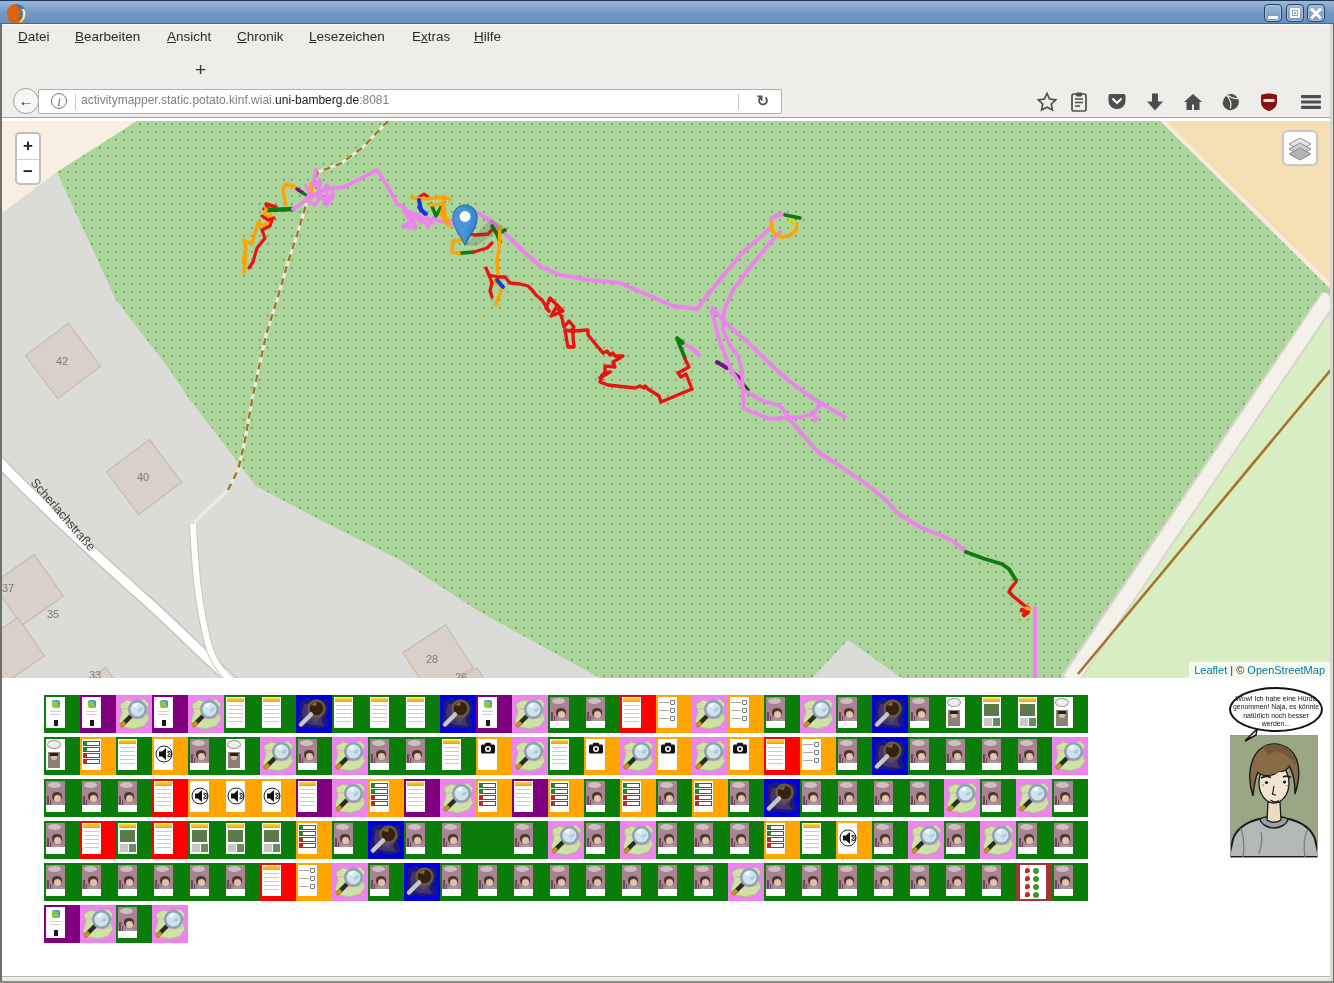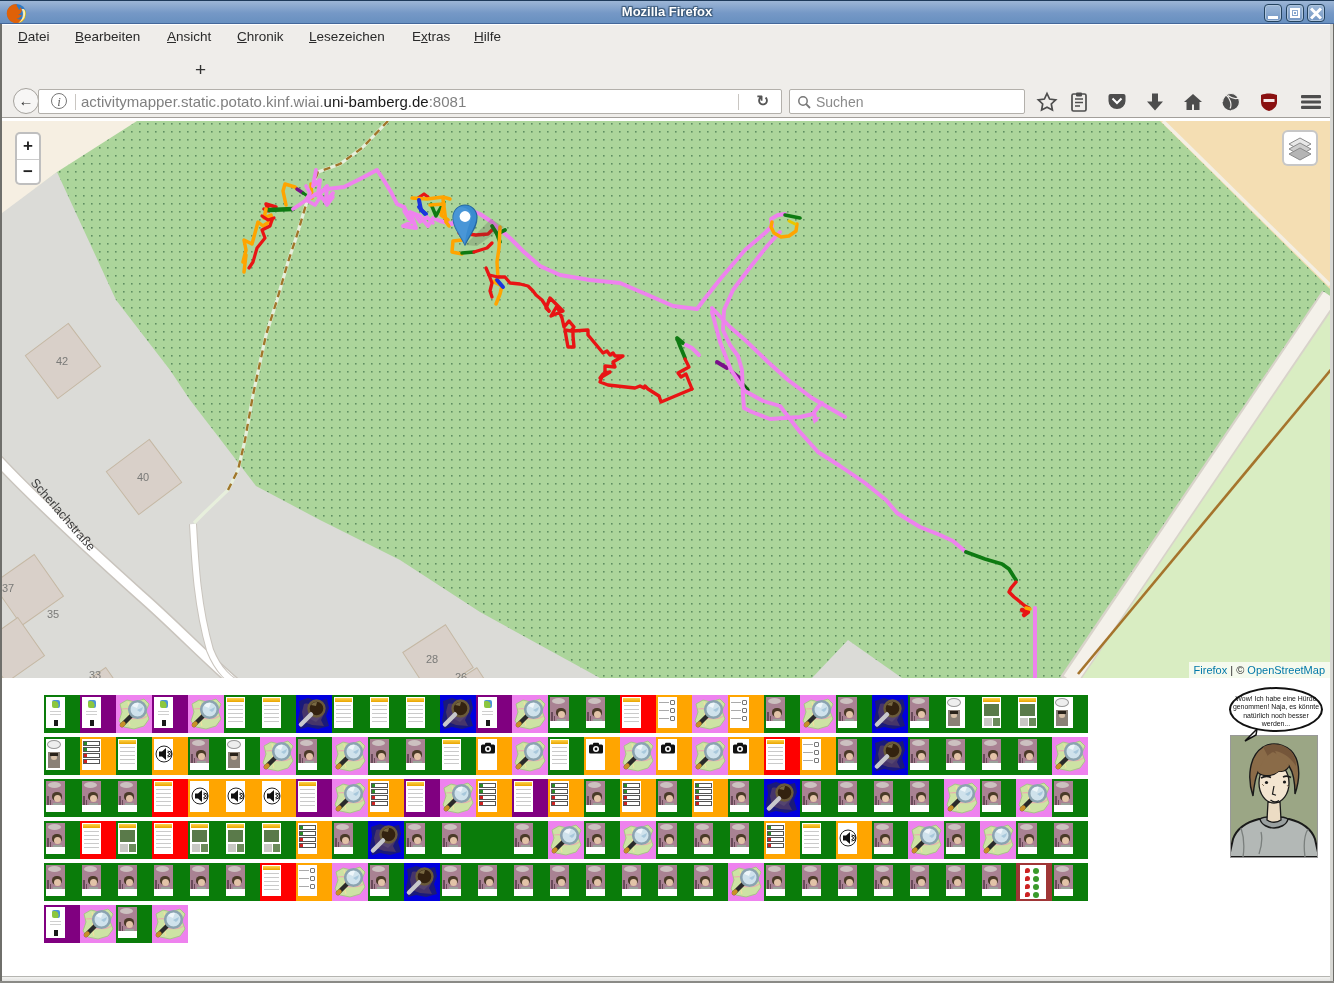--- a/index.html
+++ b/index.html
@@ -19,21 +19,21 @@
 #tab .txt{position:absolute;left:14px;top:8px;font-size:11.5px;color:#1a1a1a;}
 #tab .cl{position:absolute;right:9px;top:8px;font-size:11px;color:#555;font-weight:bold;}
 #newtab{position:absolute;left:193px;top:12px;font-size:19px;color:#333;font-weight:400;}
 #navbar{position:absolute;left:2px;top:85px;width:1328px;height:33px;background:#efedea;border-bottom:1px solid #a29f9a;}
 #backbtn{position:absolute;left:11px;top:3px;width:26px;height:26px;border-radius:50%;
  border:1px solid #a5a29d;background:#f7f6f5;color:#333;font-size:15px;text-align:center;line-height:24px;font-weight:bold;}
 #urlfield{position:absolute;left:36px;top:4px;width:744px;height:25px;background:#fff;border:1px solid #b3b0ab;border-radius:2px;}
 #urlfield .info{position:absolute;left:12px;top:3px;color:#666;font-size:13px;border:1px solid #777;border-radius:50%;
  width:16px;height:16px;text-align:center;line-height:15px;font-style:italic;font-family:"Liberation Serif",serif;}
 #urlfield .sep{position:absolute;left:36px;top:4px;width:1px;height:16px;background:#c9c6c2;}
-#urlfield .u{position:absolute;left:42px;top:3px;font-size:15px;color:#808080;}
+#urlfield .u{position:absolute;left:42px;top:3px;font-size:12px;color:#808080;}
 #urlfield .u b{color:#1a1a1a;font-weight:400;}
 #urlfield .rsep{position:absolute;right:42px;top:4px;width:1px;height:16px;background:#c9c6c2;}
 #urlfield .rel{position:absolute;right:12px;top:2px;color:#555;font-size:15px;font-weight:bold;}
 #search{position:absolute;left:787px;top:4px;width:236px;height:25px;background:#fff;border:1px solid #b3b0ab;border-radius:2px;}
 #search .ph{position:absolute;left:26px;top:4px;font-size:14px;color:#8a8a8a;}
 .nico{position:absolute;top:6px;width:22px;height:22px;}
 #map{position:absolute;left:2px;top:121px;width:1328px;height:557px;overflow:hidden;}
 #zoomctl{position:absolute;left:13px;top:11px;width:26px;height:53px;background:#fff;border:2px solid rgba(0,0,0,0.25);
  border-radius:5px;z-index:5;}
 #zoomctl .zi{position:absolute;left:0;width:22px;text-align:center;font-weight:bold;font-size:17px;color:#222;}
@@ -53,21 +53,20 @@
 #portrait{position:absolute;left:1230px;top:735px;width:88px;height:123px;border:1px solid #999;z-index:1;}
 </style></head>
 <body>
 <div id="titlebar">
 <svg style="position:absolute;left:6px;top:2px" width="21" height="21" viewBox="0 0 21 21">
 <circle cx="10.5" cy="10.5" r="9.6" fill="#2f7ac4"></circle>
 <path d="M10.5,0.9 C6,0.9 2.5,3.7 1.2,7.5 C0.6,9.5 0.7,12 1.5,14 C2.8,17.6 6.3,20.1 10.5,20.1 C14,20.1 17.2,18.2 18.9,15.2 C16,17 12.5,16.6 10.8,15.4 C14,15 15.5,13.4 15.8,11.8 C14.5,12.3 13.2,12.1 12.4,11.6 C14.8,10.6 16,8.9 15.8,6.8 C15.6,5.4 14.8,4.2 14.2,3.9 C14.5,5.1 14,6.3 13,6.9 C12.2,4.1 10,1.8 7.6,1.4 C8.6,2.3 9.2,3.7 9,4.9 C7.3,4.2 5.6,4.4 4.5,5.2 C6.6,5.6 8.3,6.7 9,8.4 C7,7.8 5,8.3 4,9.5 C6,9.3 7.8,9.9 8.8,11.2 C7.2,11.2 6,12 5.5,13.2 C7.5,12.6 9.5,13 10.8,14.2 C9.8,14.8 9.3,15.9 9.5,17 C10.4,15.8 11.8,15.2 13.2,15.4 Z" fill="#e66000" opacity="0.96"></path>
 <path d="M19.3,7.5 C20.1,9.8 20,12.3 18.9,15.2 C17.4,17.9 15,19.6 12.3,20 C15.5,18.3 17.6,15.1 17.8,11.4 C17.9,9.5 17.5,7.6 16.6,6 C17.8,6.2 18.8,6.7 19.3,7.5 Z" fill="#ffcb00"></path>
 <path d="M18.3,6.5 C19.4,8.8 19.5,11.8 18.4,14.4 C17.2,17 14.9,18.9 12.3,19.7 C15,17.9 16.8,14.9 16.9,11.5 C17,9.6 16.5,7.7 15.5,6.1 C16.6,5.9 17.6,6 18.3,6.5 Z" fill="#fff7cc" opacity="0.85"></path>
 </svg>
-<div id="title">Mozilla Firefox</div>
 <div class="wbtn" style="left:1264px">
       <div style="position:absolute;left:3px;top:11px;width:10px;height:3px;background:#fff"></div>
     </div>
 <div class="wbtn" style="left:1286px">
       <div style="position:absolute;left:3px;top:3px;width:10px;height:10px;border:2px solid #fff"></div>
       <div style="position:absolute;left:6px;top:6px;width:4px;height:4px;border:1px solid #fff"></div>
     </div>
 <div class="wbtn" style="left:1307px">
       <div style="position:absolute;left:1px;top:7px;width:14px;height:3px;background:#fff;transform:rotate(45deg)"></div>
       <div style="position:absolute;left:1px;top:7px;width:14px;height:3px;background:#fff;transform:rotate(-45deg)"></div>
@@ -86,27 +85,20 @@
     <span id="newtab">+</span>
   </div>
 <div id="navbar">
 <div id="backbtn">←</div>
 <div id="urlfield">
       <span class="info">i</span>
       <span class="sep"></span>
       <span class="u">activitymapper.static.potato.kinf.wiai.<b>uni-bamberg.de</b>:8081</span>
       <span class="rsep"></span>
       <span class="rel">↻</span>
-    </div>
-<div id="search">
-      <svg style="position:absolute;left:7px;top:5px" width="15" height="15" viewBox="0 0 15 15">
-        <circle cx="6" cy="6" r="4.2" fill="none" stroke="#777" stroke-width="1.5"></circle>
-        <line x1="9.2" y1="9.2" x2="13" y2="13" stroke="#777" stroke-width="1.8"></line>
-      </svg>
-      <span class="ph">Suchen</span>
     </div>
 <div class="nico" style="left:1034px"><svg width="22" height="22" viewBox="0 0 22 22">
         <path d="M11,2.5 L13.6,8 L19.7,8.8 L15.3,13 L16.4,19 L11,16.2 L5.6,19 L6.7,13 L2.3,8.8 L8.4,8 Z" fill="none" stroke="#4d4d4d" stroke-width="1.7"></path>
       </svg></div>
 <div class="nico" style="left:1066px"><svg width="22" height="22" viewBox="0 0 22 22">
         <rect x="4" y="3" width="14" height="17" rx="1.5" fill="none" stroke="#4d4d4d" stroke-width="1.7"></rect>
         <rect x="8" y="1.5" width="6" height="4" rx="1" fill="#4d4d4d"></rect>
         <line x1="7" y1="8" x2="15" y2="8" stroke="#4d4d4d" stroke-width="1.5"></line>
         <line x1="7" y1="11.5" x2="15" y2="11.5" stroke="#4d4d4d" stroke-width="1.5"></line>
         <line x1="7" y1="15" x2="12" y2="15" stroke="#4d4d4d" stroke-width="1.5"></line>
@@ -240,21 +232,21 @@
       <div class="div"></div>
       <div class="zi" style="top:28px">−</div>
     </div>
 <div id="layersctl">
       <svg width="32" height="32" viewBox="0 0 32 32" style="position:absolute;left:0px;top:0px">
 <polygon points="16,6 27,12 16,18 5,12" fill="#e8e8e8" stroke="#8a8a8a" stroke-width="1"></polygon>
 <polygon points="16,11 27,17 16,23 5,17" fill="#ccc" stroke="#8a8a8a" stroke-width="1"></polygon>
 <polygon points="16,16 27,22 16,28 5,22" fill="#b4b4b4" stroke="#8a8a8a" stroke-width="1"></polygon>
 </svg>
     </div>
-<div id="attrib"><a>Firefox</a> | © <a>OpenStreetMap</a></div>
+<div id="attrib"><a>Leaflet</a> | © <a>OpenStreetMap</a></div>
 </div>
 <div id="panel"></div>
 <svg width="0" height="0" style="position:absolute">
 <defs>
 <g id="sB">
  <path d="M4,8 L11,4 L19,6 L28,3 L33,8 L30,15 L33,23 L28,30 L18,33 L8,31 L3,25 L6,16 Z" fill="#cde3a4" stroke="#a8c489" stroke-width="1"></path>
  <path d="M6,13 C13,11 20,16 30,11 M8,24 C15,20 24,26 31,20" stroke="#e8b0b0" stroke-width="1.2" fill="none"></path>
  <path d="M12,6 C14,13 11,22 14,30" stroke="#f0e0a0" stroke-width="1.2" fill="none"></path>
  <line x1="16" y1="19" x2="6" y2="29" stroke="#2a2a2a" stroke-width="4.5" stroke-linecap="round"></line>
  <line x1="7.4" y1="27.6" x2="6" y2="29" stroke="#c89028" stroke-width="4.5" stroke-linecap="round"></line>

